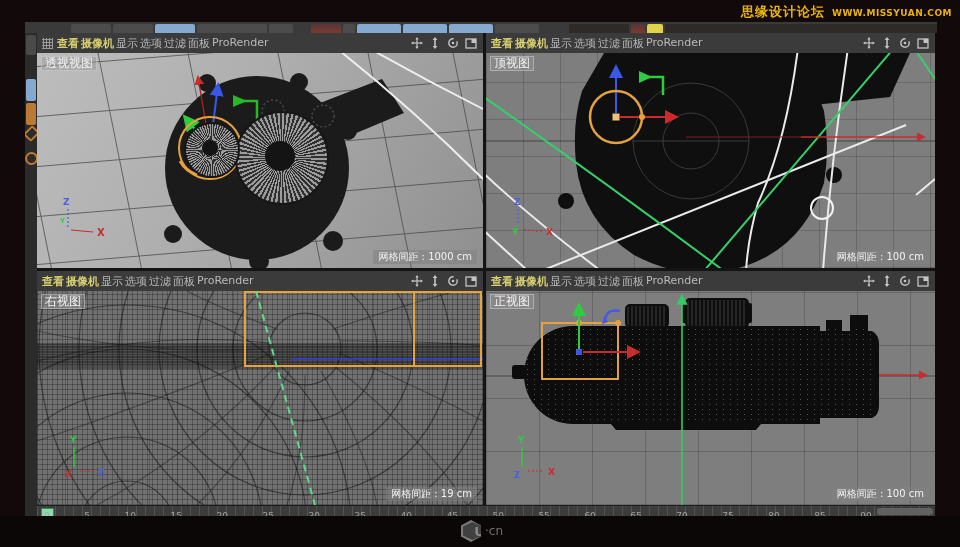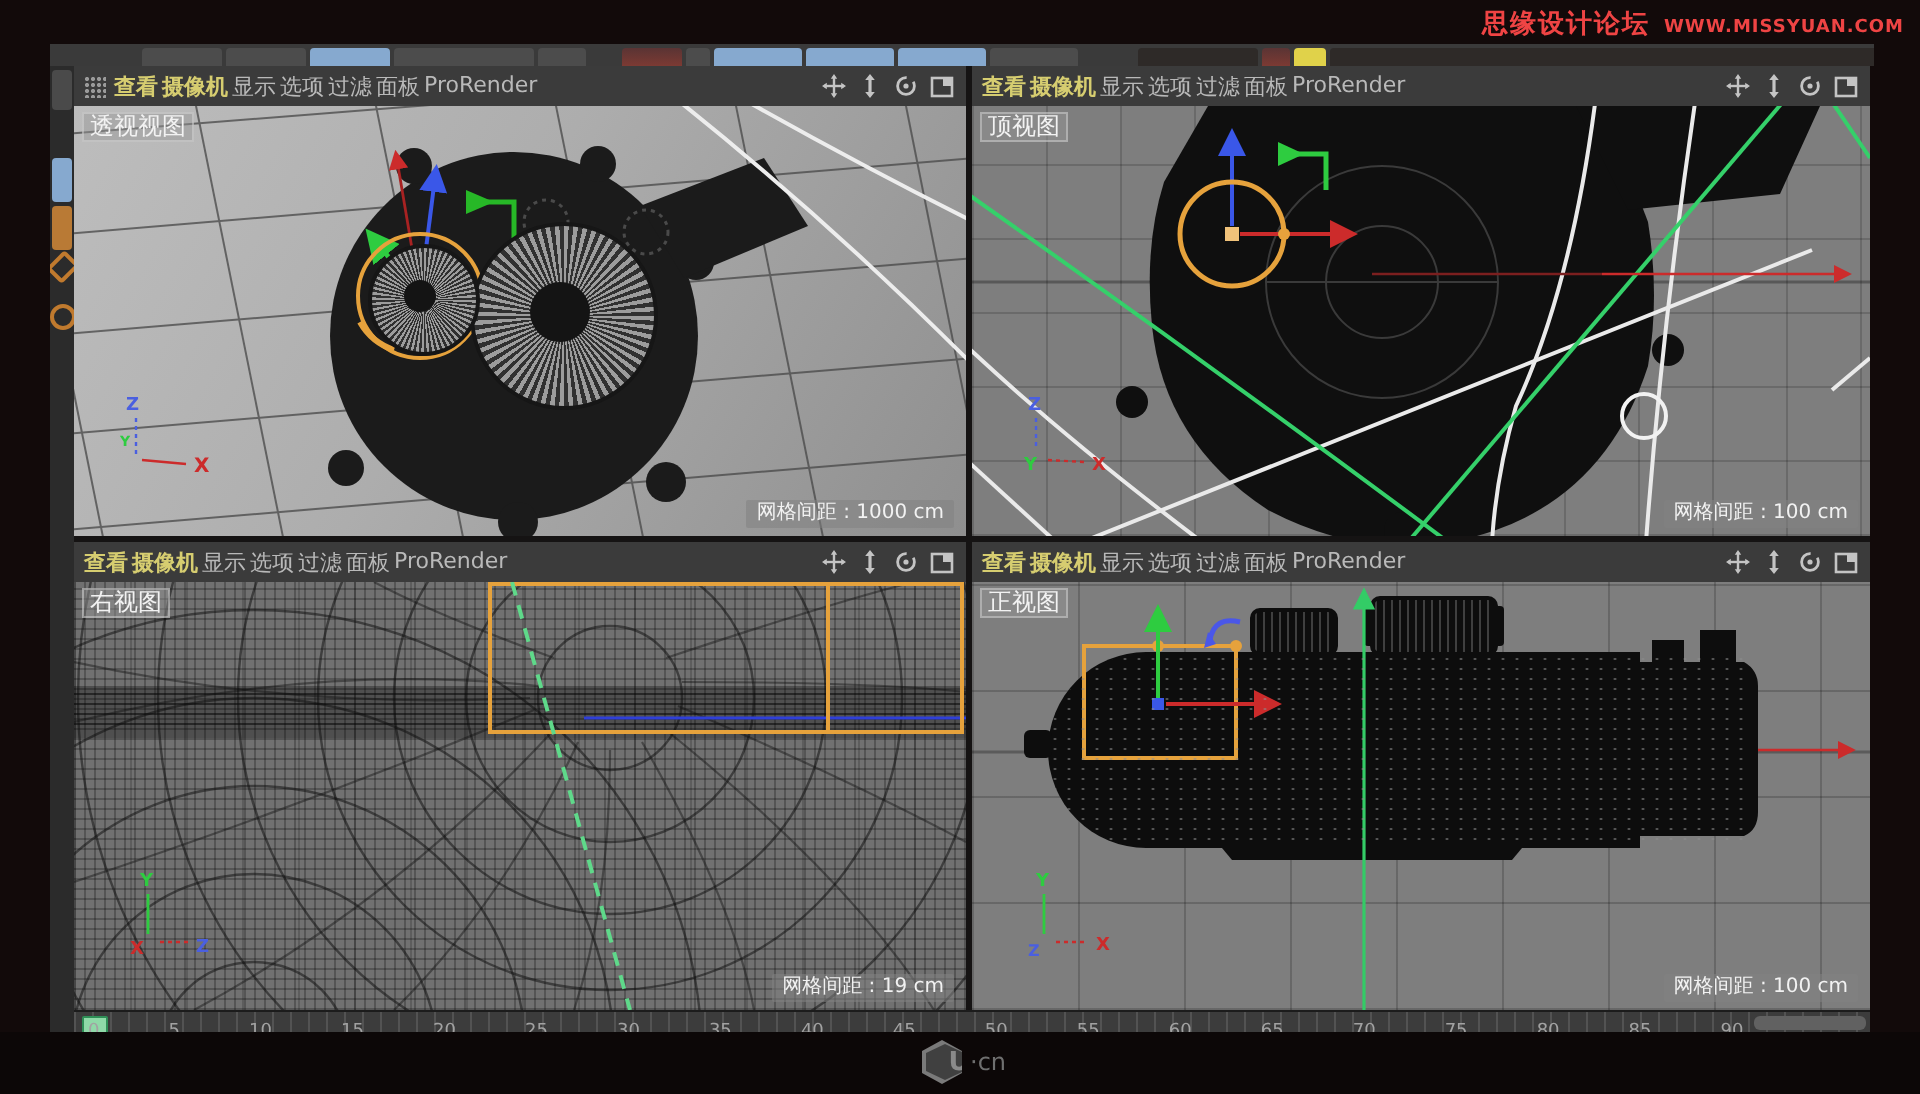--- a/index.html
+++ b/index.html
@@ -1,21 +1,21 @@
 <!DOCTYPE html>
 <html><head>
 <meta charset="utf-8">
 <style>
   html,body{margin:0;padding:0;}
   body{width:960px;height:547px;overflow:hidden;background:#120a0a;
        font-family:"DejaVu Sans","Liberation Sans",sans-serif;}
   .stage{position:relative;width:960px;height:547px;background:#120a0a;}
 
   
-  .watermark{position:absolute;top:3px;right:8px;color:#ef4444;display:flex;align-items:baseline;gap:7px;}
+  .watermark{position:absolute;top:3px;right:8px;color:#eab308;display:flex;align-items:baseline;gap:7px;}
   .watermark .wm-cn{font-size:13px;font-weight:bold;letter-spacing:1px;}
   .watermark .wm-url{font-size:9px;font-weight:bold;letter-spacing:.5px;}
   .bottom-bar{position:absolute;left:0;top:516px;width:960px;height:31px;background:#0c0707;}
   .brand{position:absolute;left:461px;top:4px;display:flex;align-items:center;gap:4px;color:#6f6f6f;}
   .hex{width:20px;height:22px;background:#7a7a7a;clip-path:polygon(50% 0,100% 25%,100% 75%,50% 100%,0 75%,0 25%);position:relative;display:flex;align-items:center;justify-content:center;}
   .hex .hex-in{position:absolute;inset:2px;background:#404040;clip-path:polygon(50% 0,100% 25%,100% 75%,50% 100%,0 75%,0 25%);display:flex;align-items:center;justify-content:center;color:#8a8a8a;font-size:13px;font-weight:bold;padding-left:19px;}
   .brand .suffix{font-size:12px;color:#6f6f6f;}
 
   
   .top-sliver{position:absolute;left:25px;top:22px;width:912px;height:11px;background:#3a3a3a;display:flex;align-items:flex-end;gap:2px;padding-left:46px;box-sizing:border-box;overflow:hidden;}

